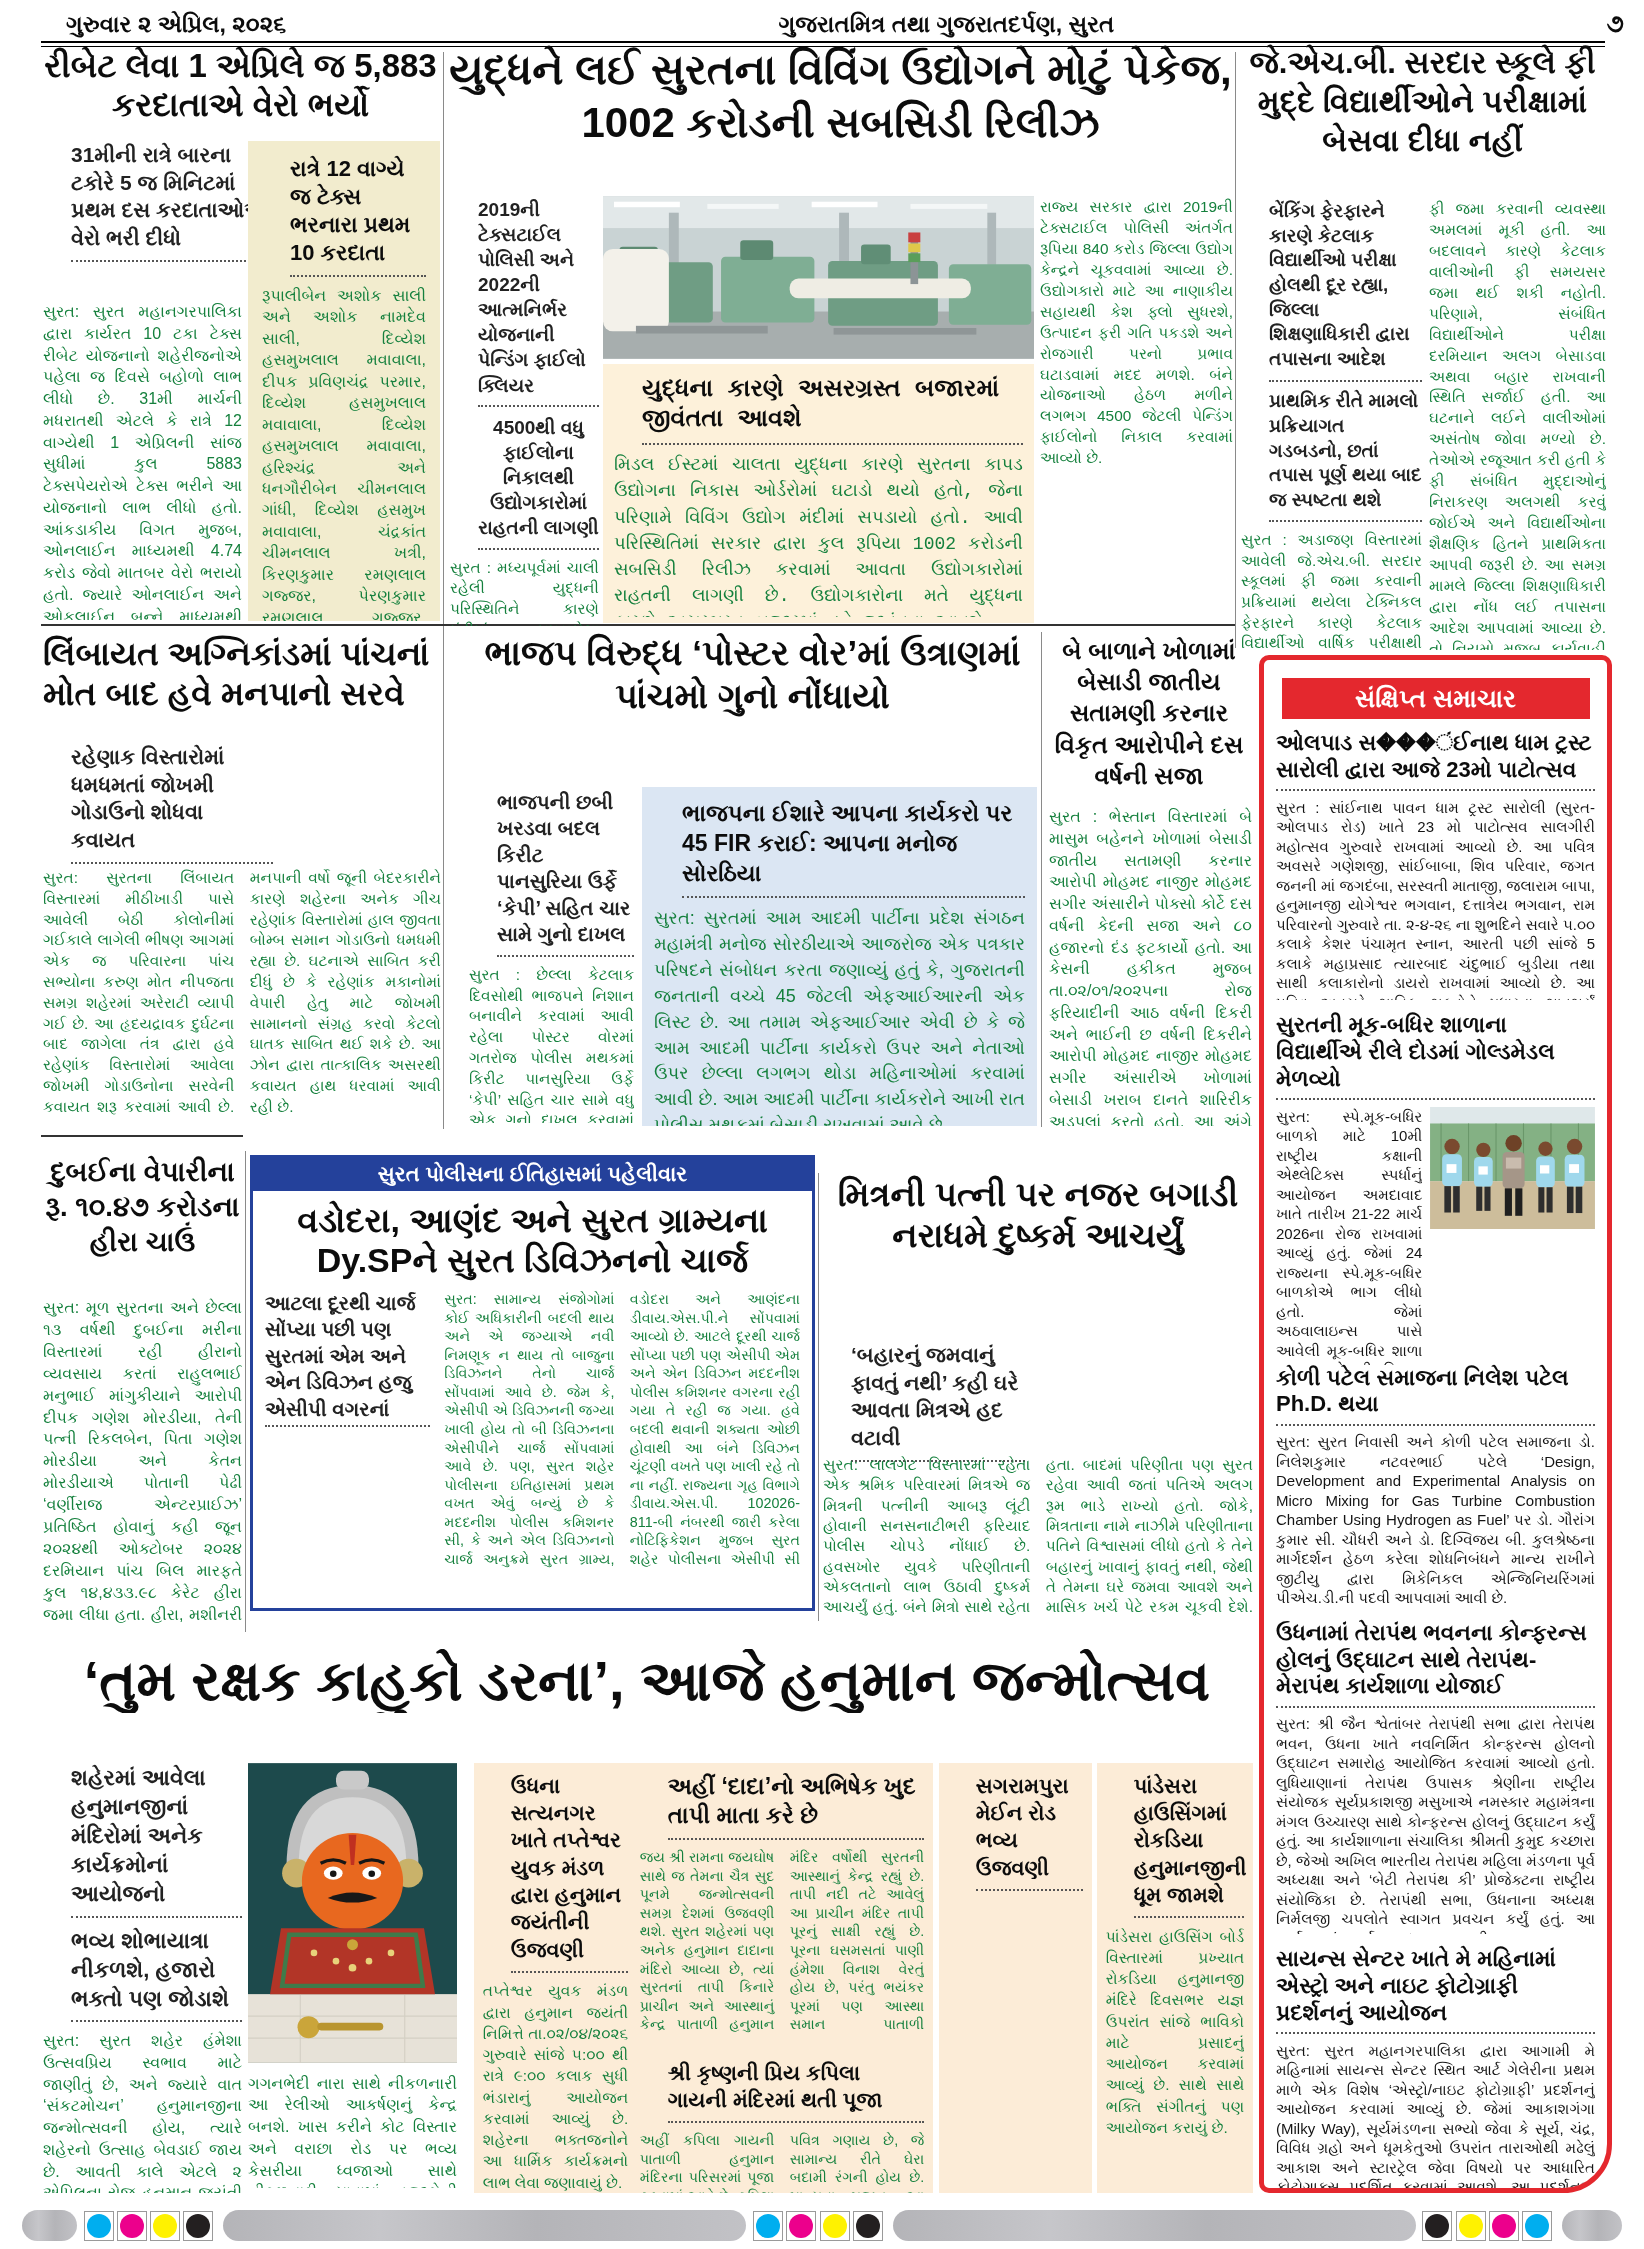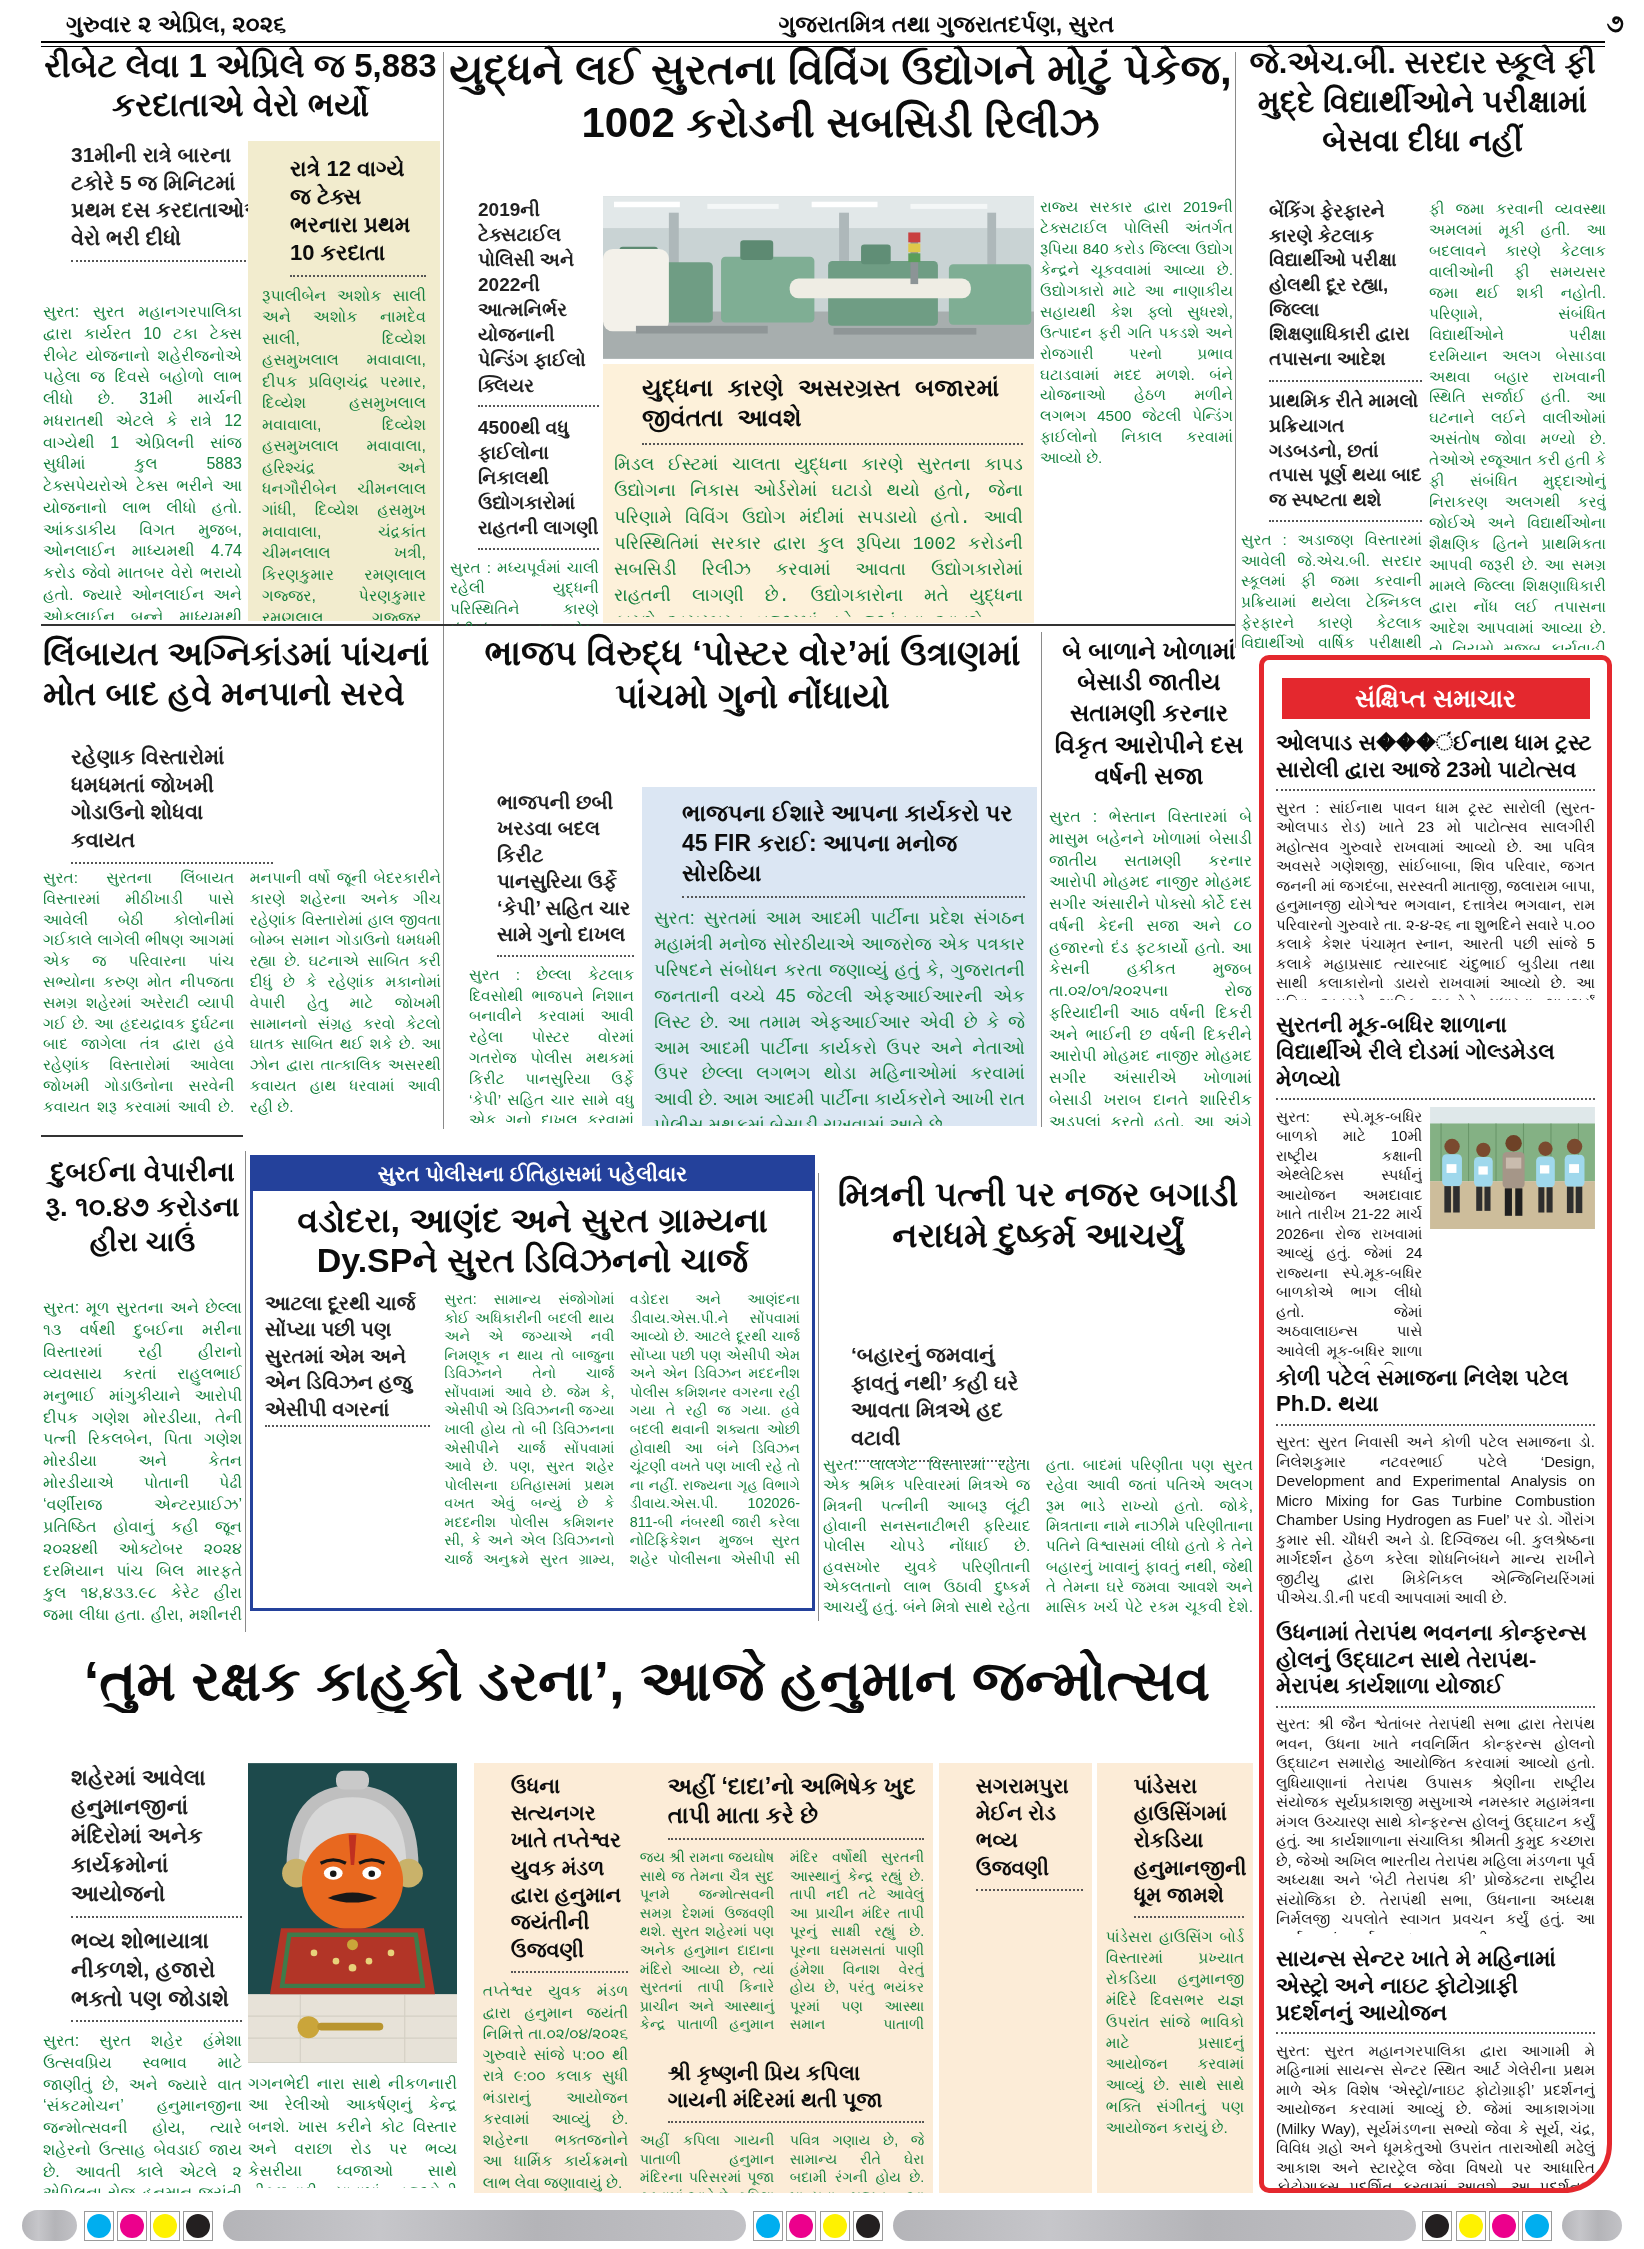--- a/index.html
+++ b/index.html
@@ -57,21 +57,21 @@
   <div class="abs sub dotted" style="left:43px; top:141px; width:199px; font-size:21px;">31મીની રાત્રે બારના ટકોરે 5 જ મિનિટમાં પ્રથમ દસ કરદાતાઓએ વેરો ભરી દીધો</div>
   <div class="abs body-txt" style="left:43px; top:301px; width:199px; height:319px; font-size:16px; line-height:1.36;">સુરત: સુરત મહાનગરપાલિકા દ્વારા કાર્યરત 10 ટકા ટેક્સ રીબેટ યોજનાનો શહેરીજનોએ પહેલા જ દિવસે બહોળો લાભ લીધો છે. 31મી માર્ચની મધરાતથી એટલે કે રાત્રે 12 વાગ્યેથી 1 એપ્રિલની સાંજ સુધીમાં કુલ 5883 ટેક્સપેયરોએ ટેક્સ ભરીને આ યોજનાનો લાભ લીધો હતો. આંકડાકીય વિગત મુજબ, ઓનલાઈન માધ્યમથી 4.74 કરોડ જેવો માતબર વેરો ભરાયો હતો. જ્યારે ઓનલાઈન અને ઓફલાઈન બન્ને માધ્યમથી મળી કુલ 5.80 કરોડનો આવક મનપાની તિજોરીમાં થઈ છે. ટેક્સ ભરવાની આ પ્રક્રિયામાં કુલ 5883 જેટલા ટેક્સપેયર ધારકોએ સક્રિયતા દાખવીને પાલિકાના વેરા વિભાગમાં પોતાના વેરાની ચુકવણી કરી દીધી છે.</div>
   <div class="abs box-cream" style="left:248px; top:141px; width:192px; height:480px;">
     <div class="hd dotted" style="font-size:22px; line-height:1.28;">રાત્રે 12 વાગ્યે જ ટેક્સ ભરનારા પ્રથમ 10 કરદાતા</div>
     <div class="body-txt" style="font-size:16px; line-height:1.34; height:341px;">રૂપાલીબેન અશોક સાલી અને અશોક નામદેવ સાલી, દિવ્યેશ હસમુખલાલ મવાવાલા, દીપક પ્રવિણચંદ્ર પરમાર, દિવ્યેશ હસમુખલાલ મવાવાલા, દિવ્યેશ હસમુખલાલ મવાવાલા, હરિશ્ચંદ્ર અને ધનગૌરીબેન ચીમનલાલ ગાંધી, દિવ્યેશ હસમુખ મવાવાલા, ચંદ્રકાંત ચીમનલાલ ખત્રી, કિરણકુમાર રમણલાલ ગજ્જર, પેરણકુમાર રમણલાલ ગજ્જર. નિયમ મુજબ 10 ટકા રીબેટનો લાભ મળ્યો, જેમાં નાગરિકોએ કુલ 25.76 લાખ રૂપિયા જેટલી માતબર રકમની રીબેટ મેળવી છે. પાલિકાના ડિજિટલ ટ્રાન્ઝેક્શનને પ્રોત્સાહન આપવાના પ્રયાસોને પણ વેગ મળ્યો છે.</div>
   </div>
 
   <div class="abs hd center" style="left:448px; top:44px; width:785px; font-size:42px; line-height:1.25;">યુદ્ધને લઈ સુરતના વિવિંગ ઉદ્યોગને મોટું પેકેજ, 1002 કરોડની સબસિડી રિલીઝ</div>
   <div class="abs" style="left:450px; top:197px; width:149px; height:429px; overflow:hidden;">
     <div class="sub dotted" style="font-size:19px;">2019ની ટેક્સટાઈલ પોલિસી અને 2022ની આત્મનિર્ભર યોજનાની પેન્ડિંગ ફાઈલો ક્લિયર</div>
-    <div class="sub dotted" style="font-size:19px;">4500થી વધુ ફાઈલોના નિકાલથી ઉદ્યોગકારોમાં રાહતની લાગણી</div>
+    <div class="sub dotted" style="font-size:19px;text-align:center;">4500થી વધુ ફાઈલોના નિકાલથી ઉદ્યોગકારોમાં રાહતની લાગણી</div>
     <div class="body-txt" style="font-size:15.4px; line-height:1.34;">સુરત : મધ્યપૂર્વમાં ચાલી રહેલી યુદ્ધની પરિસ્થિતિને કારણે મંદીમાં સપડાયેલા સુરતના વિવિંગ ઉદ્યોગ માટે રાજ્ય સરકાર તરફથી મોટી રાહતની જાહેરાત કરવામાં આવી છે. વર્ષ 2019થી 2022 દરમ્યાન ટેક્સટાઈલ ઉદ્યોગને લગતી વિવિધ સબસિડી યોજનાઓ હેઠળ અટકેલી પેન્ડિંગ ફાઈલોનો નિકાલ કરીને કુલ રૂપિયા 1002 કરોડની સબસિડી રિલીઝ કરવામાં આવી છે.</div>
   </div>
 
   <svg class="abs photo-frame" style="left:603px; top:196px;" width="431" height="163" viewBox="0 0 785 296">
     <rect width="785" height="296" fill="#c9d3d4"></rect>
     <rect width="785" height="58" fill="#e2e8e9"></rect>
     <rect x="20" y="10" width="120" height="10" fill="#ffffff"></rect>
       <rect x="190" y="14" width="130" height="9" fill="#f4f7f7"></rect>
     <rect x="380" y="10" width="120" height="10" fill="#ffffff"></rect>
       <rect x="560" y="14" width="140" height="9" fill="#f4f7f7"></rect>

